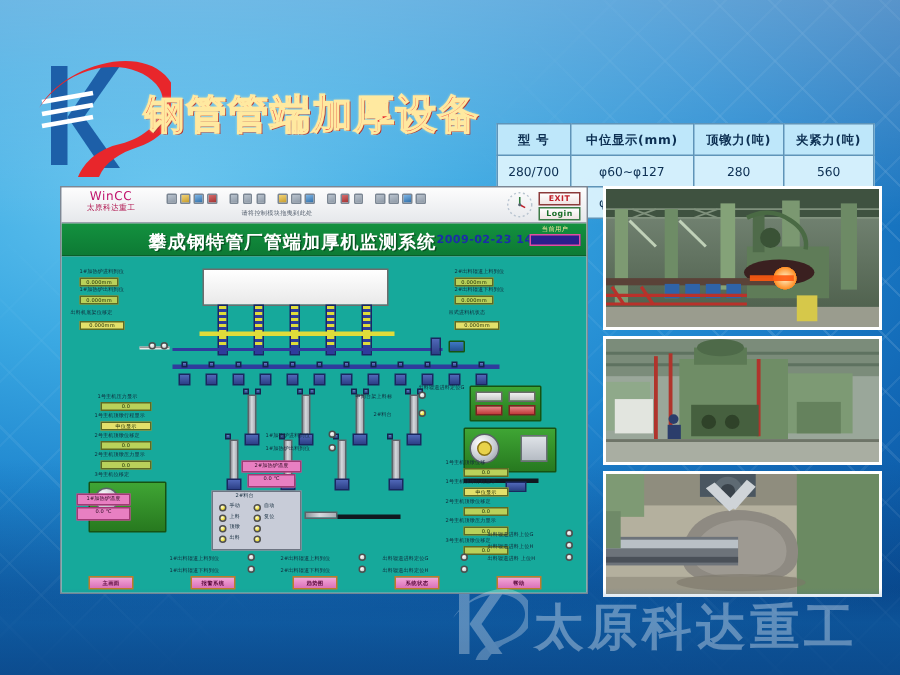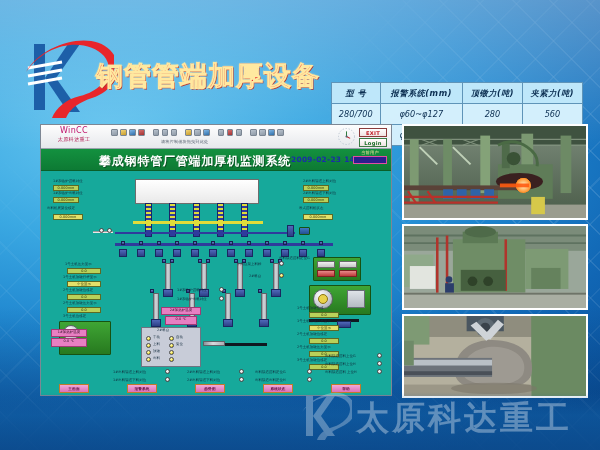--- a/index.html
+++ b/index.html
@@ -57,21 +57,20 @@
     text-shadow: 0 0 2px #fff3b0, 1px 1px 0 #a8131a;
     white-space: nowrap;
     font-family: "DejaVu Sans", "Liberation Sans", sans-serif;
   }
 
   
   #specTable {
     position: absolute; left: 331px; top: 48px; width: 252px;
     border-collapse: collapse;
     background: rgba(208,238,252,.88);
-    font-style: italic;
   }
   #specTable td, #specTable th {
     border: 1px solid #5f94b8;
     text-align: center;
     font-size: 8.2px;
     color: #0c2f52;
     height: 21px;
     padding: 0 2px;
     font-weight: bold;
     white-space: nowrap;
@@ -255,21 +254,21 @@
 
     <path d="M4,34 C26,2 66,0 82,18 C94,32 82,52 58,58 C44,61 34,70 30,80 L44,80 C48,70 58,64 70,60 C94,52 104,28 88,12 C68,-8 20,6 4,34 Z" fill="#e8262b"></path>
   </svg>
 
   <div id="headline">钢管管端加厚设备</div>
 
   <table id="specTable">
     <thead>
       <tr>
         <th>型   号</th>
-        <th>报警系统(mm)</th>
+        <th>中位显示(mm)</th>
         <th>顶镦力(吨)</th>
         <th>夹紧力(吨)</th>
       </tr>
     </thead>
     <tbody>
       <tr>
         <td>280/700</td>
         <td>φ60~φ127</td>
         <td>280</td>
         <td>560</td>

